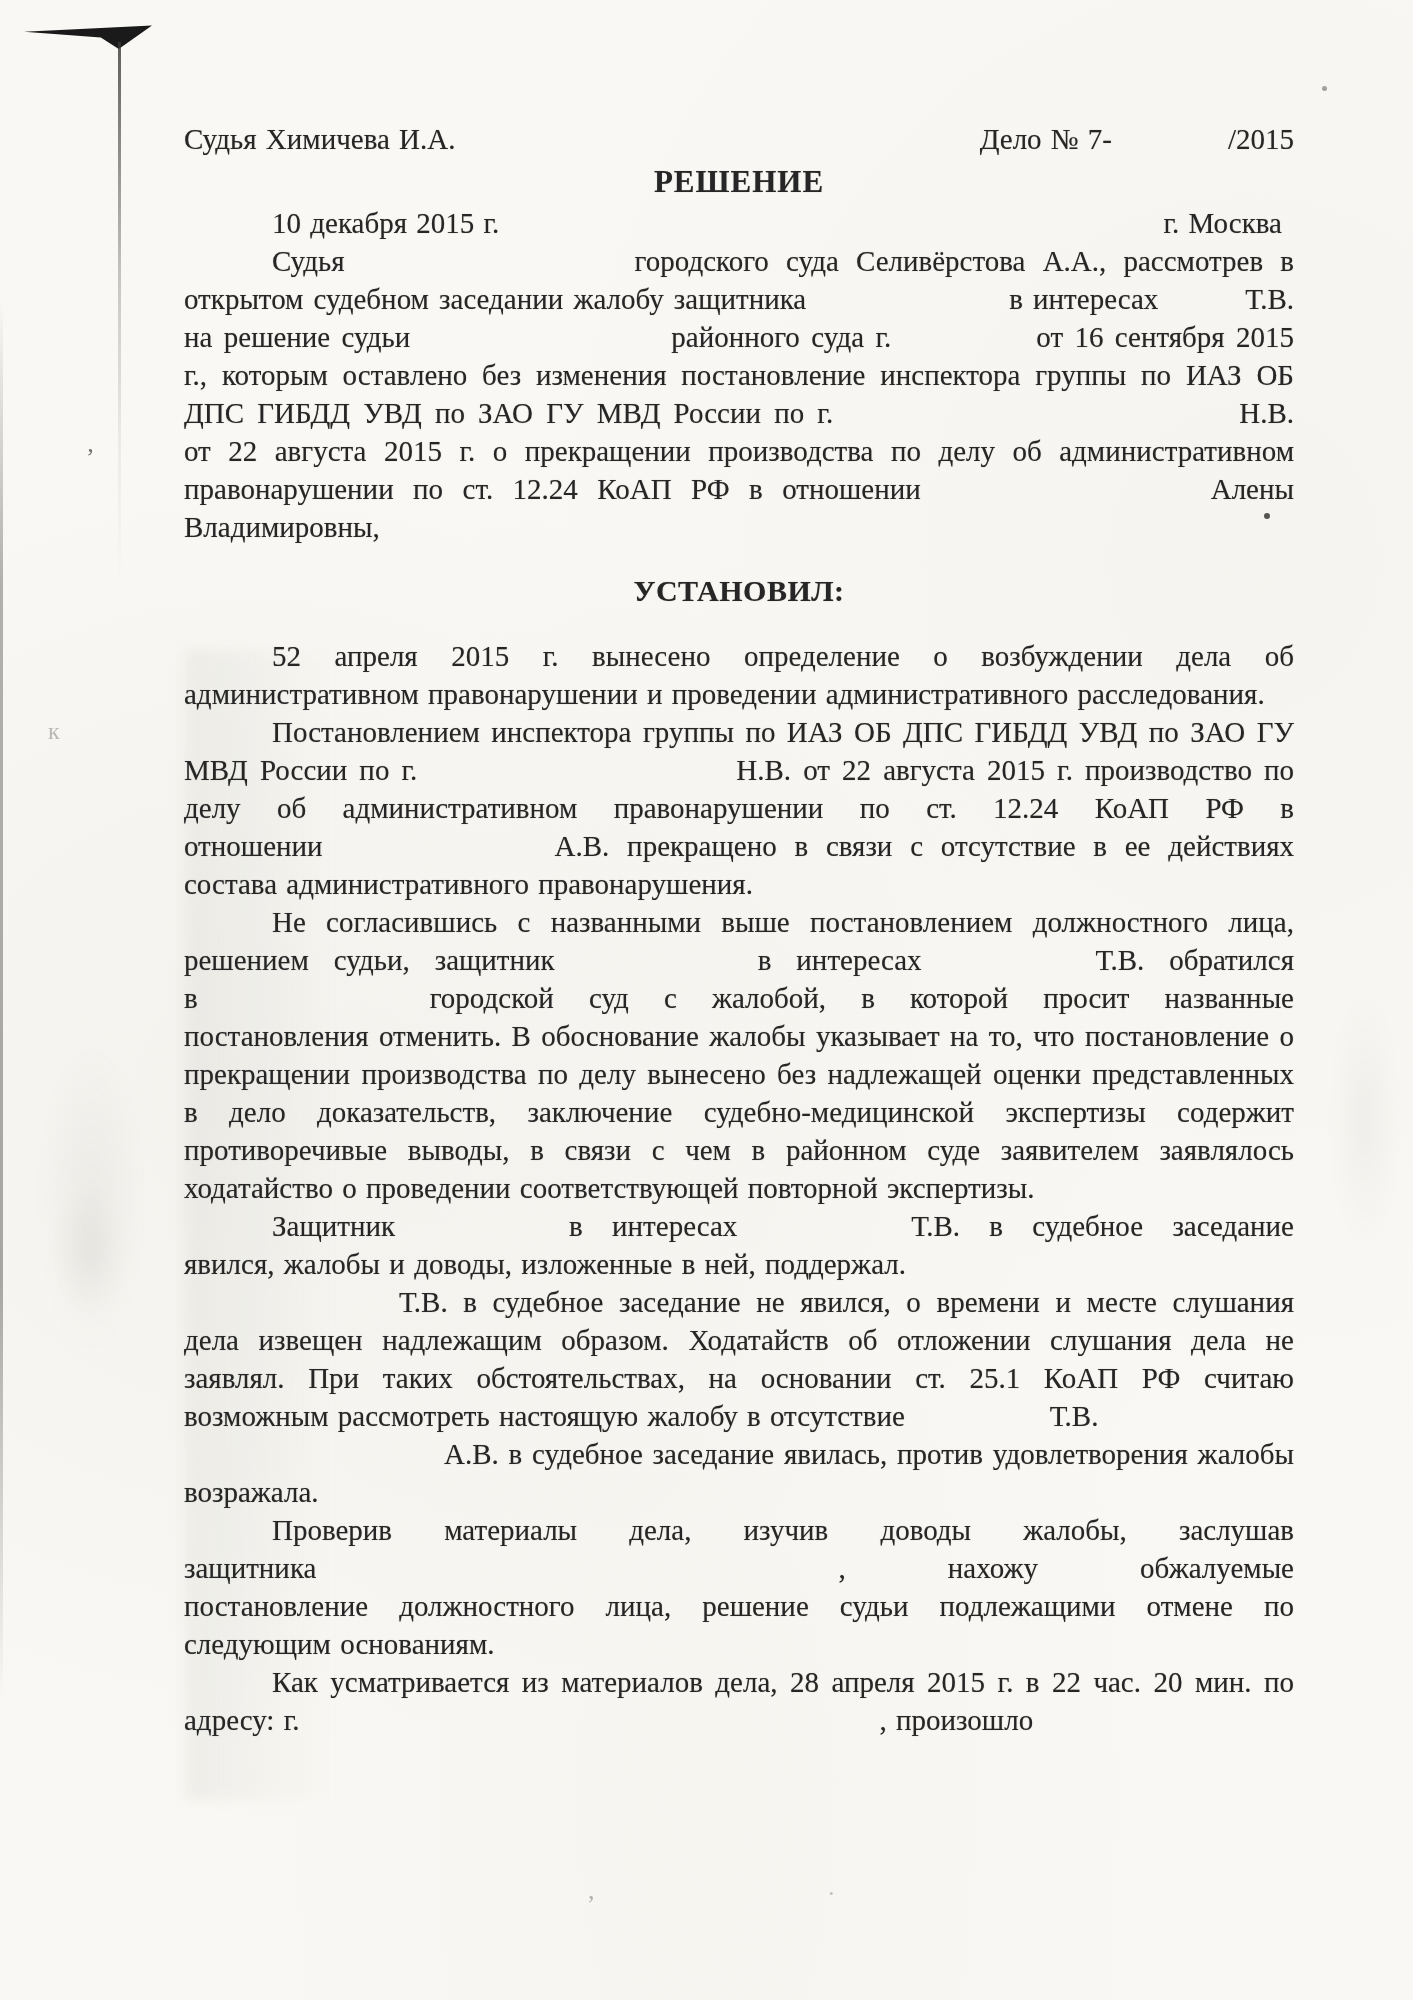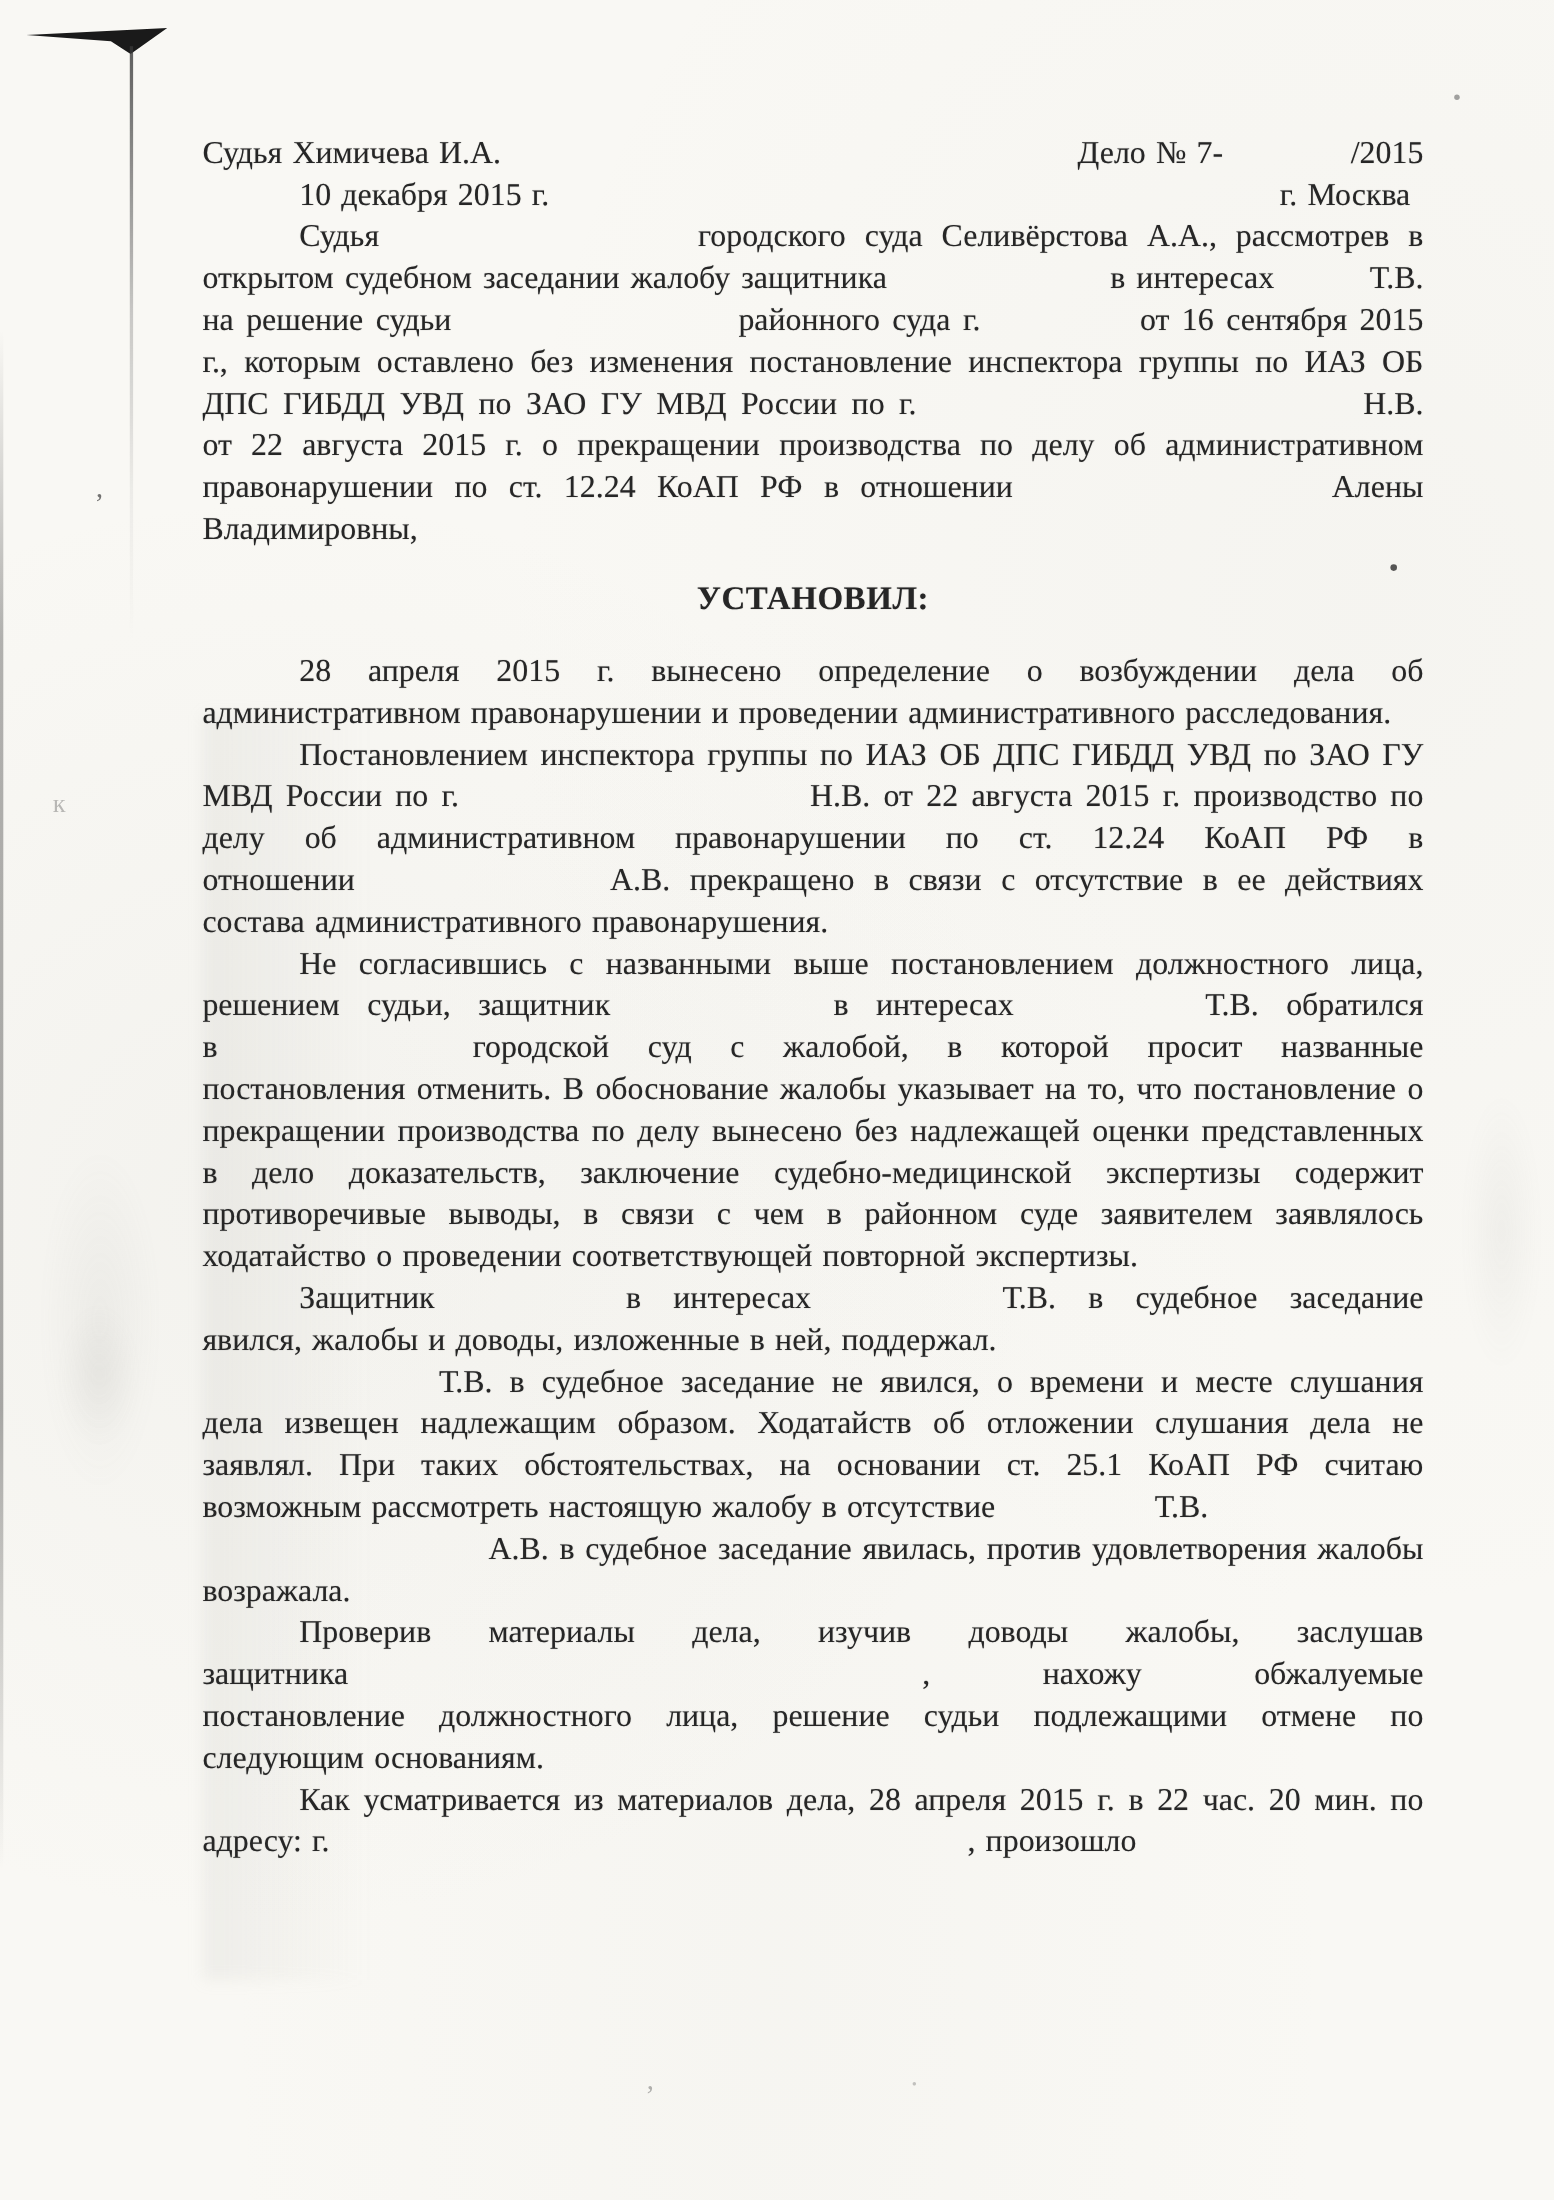--- a/index.html
+++ b/index.html
@@ -88,31 +88,32 @@
   <div class="artifact ghost-comma1">,</div>
   <div class="artifact ghost-comma2">.</div>
 
   <div class="doc">
 
     <div class="row header-row">
       <span>Судья Химичева И.А.</span>
       <span>Дело № 7-    /2015</span>
     </div>
 
+    <div class="title">РЕШЕНИЕ</div>
 
     <div class="row date-row">
       <span class="left">10 декабря 2015 г.</span>
       <span class="right">г. Москва</span>
     </div>
 
     <p class="para">Судья          городского суда Селивёрстова А.А., рассмотрев в открытом судебном заседании жалобу защитника       в интересах   Т.В. на решение судьи         районного суда г.     от 16 сентября 2015 г., которым оставлено без изменения постановление инспектора группы по ИАЗ ОБ ДПС ГИБДД УВД по ЗАО ГУ МВД России по г.              Н.В. от 22 августа 2015 г. о прекращении производства по делу об административном правонарушении по ст. 12.24 КоАП РФ в отношении          Алены Владимировны,</p>
 
     <div class="heading">УСТАНОВИЛ:</div>
 
-    <p class="para">28 апреля 2015 г. вынесено определение о возбуждении дела об административном правонарушении и проведении административного расследования.</p>
+    <p class="para">52 апреля 2015 г. вынесено определение о возбуждении дела об административном правонарушении и проведении административного расследования.</p>
     <p class="para">Постановлением инспектора группы по ИАЗ ОБ ДПС ГИБДД УВД по ЗАО ГУ МВД России по г.           Н.В. от 22 августа 2015 г. производство по делу об административном правонарушении по ст. 12.24 КоАП РФ в отношении        А.В. прекращено в связи с отсутствие в ее действиях состава административного правонарушения.</p>
     <p class="para">Не согласившись с названными выше постановлением должностного лица, решением судьи, защитник       в интересах      Т.В. обратился в        городской суд с жалобой, в которой просит названные постановления отменить. В обоснование жалобы указывает на то, что постановление о прекращении производства по делу вынесено без надлежащей оценки представленных в дело доказательств, заключение судебно-медицинской экспертизы содержит противоречивые выводы, в связи с чем в районном суде заявителем заявлялось ходатайство о проведении соответствующей повторной экспертизы.</p>
     <p class="para">Защитник      в интересах      Т.В. в судебное заседание явился, жалобы и доводы, изложенные в ней, поддержал.</p>
     <p class="para indent-lg">Т.В. в судебное заседание не явился, о времени и месте слушания дела извещен надлежащим образом. Ходатайств об отложении слушания дела не заявлял. При таких обстоятельствах, на основании ст. 25.1 КоАП РФ считаю возможным рассмотреть настоящую жалобу в отсутствие     Т.В.</p>
     <p class="para indent-xl">А.В. в судебное заседание явилась, против удовлетворения жалобы возражала.</p>
     <p class="para">Проверив материалы дела, изучив доводы жалобы, заслушав защитника                  , нахожу обжалуемые постановление должностного лица, решение судьи подлежащими отмене по следующим основаниям.</p>
     <p class="para">Как усматривается из материалов дела, 28 апреля 2015 г. в 22 час. 20 мин. по адресу: г.                    , произошло</p>
 
   </div>
 </div>

